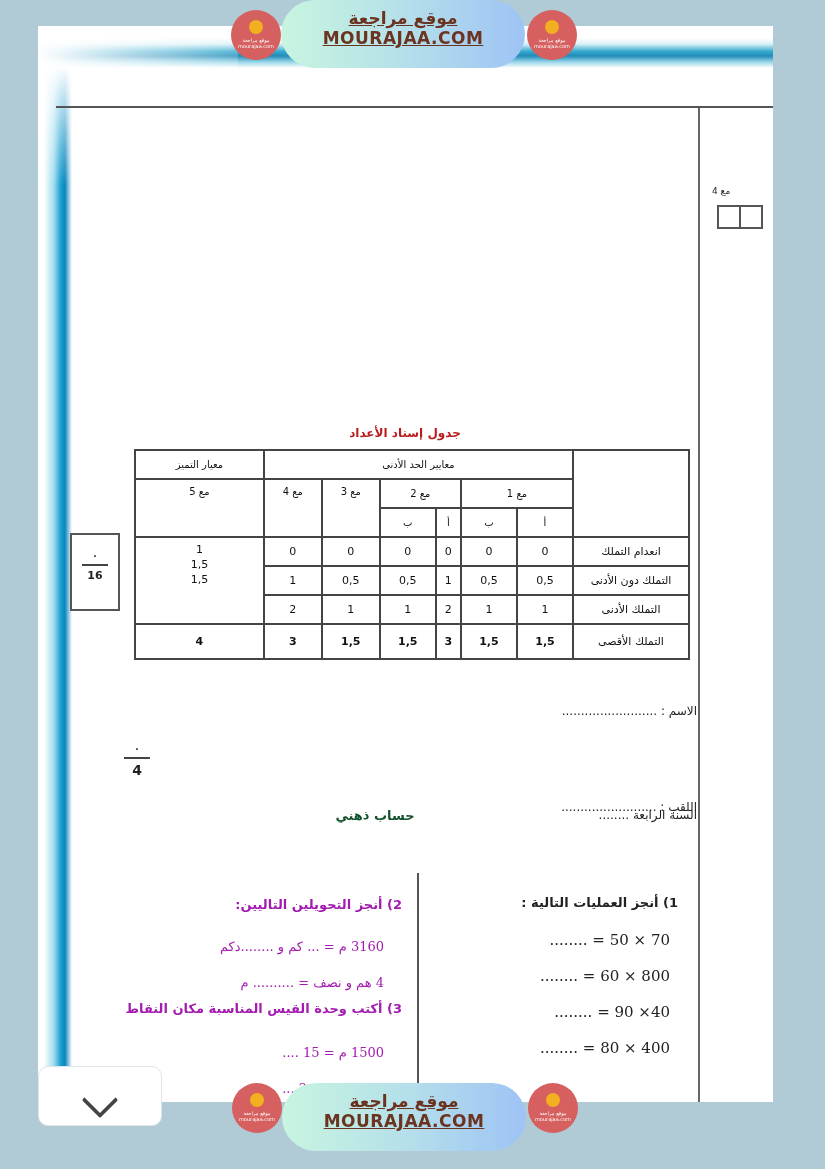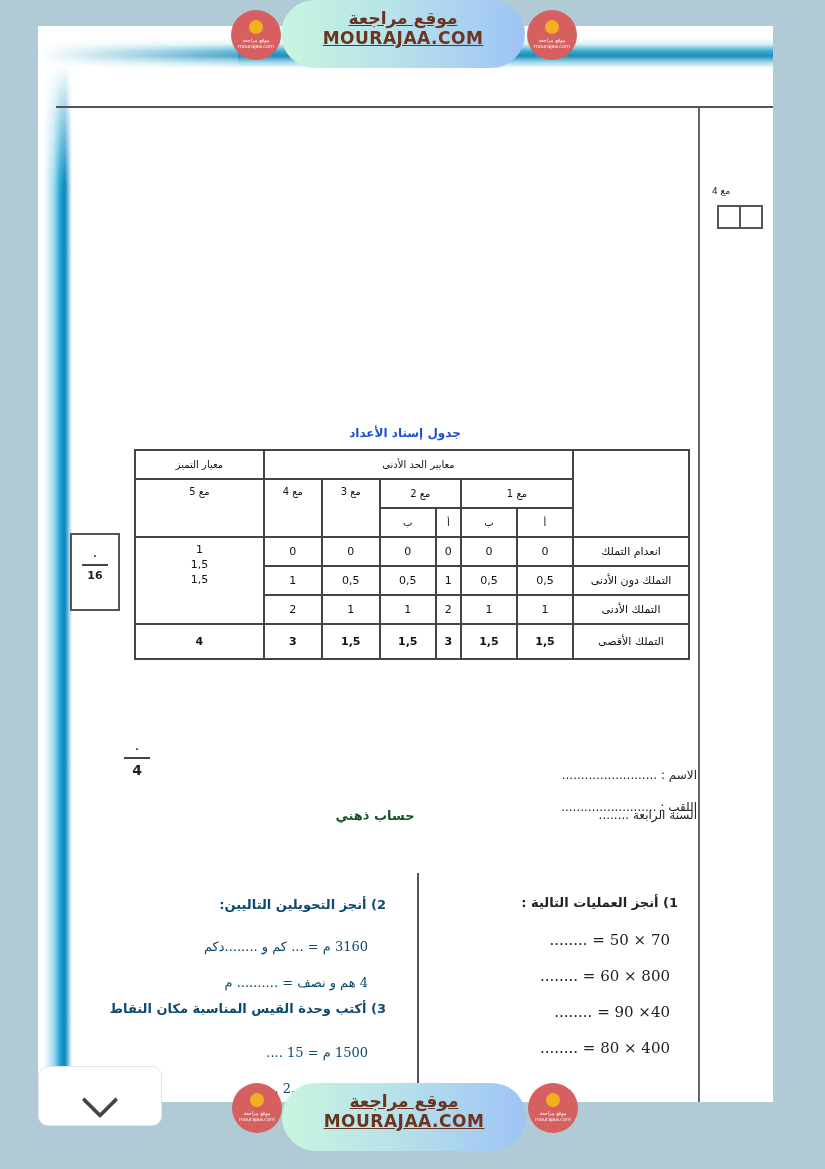--- a/index.html
+++ b/index.html
@@ -30,21 +30,21 @@
     background:linear-gradient(180deg,#ffffff 0%,rgba(255,255,255,0) 100%);
   }
   .hline-top { position:absolute; left:18px; top:80px; width:717px; height:2px; background:#555; }
   .vline-right { position:absolute; left:660px; top:82px; width:2px; height:1000px; background:#666; }
 
   .grade-box-label { position:absolute; left:712px; top:186px; font-size:9px; color:#222; }
   .grade-box { position:absolute; left:717px; top:205px; width:46px; height:24px; border:2px solid #555; box-sizing:border-box; display:flex; }
   .grade-box .cell { flex:1; border-right:2px solid #555; }
   .grade-box .cell:last-child { border-right:none; }
 
-  .table-title { position:absolute; left:340px; top:426px; width:130px; text-align:center; font-size:12px; font-weight:bold; color:#1d4ed8; direction:rtl; }
+  .table-title { position:absolute; left:340px; top:426px; width:130px; text-align:center; font-size:12px; font-weight:bold; color:#b91c1c; direction:rtl; }
 
   table.grid {
     position:absolute; left:134px; top:449px; width:556px; border-collapse:collapse;
     font-size:11px; color:#111; direction:rtl;
   }
   table.grid td { border:2px solid #444; text-align:center; padding:0; height:27px; }
   table.grid td.lbl { width:114px; font-size:11px; }
   table.grid td.hdr { font-size:10px;text-align:center; }
   table.grid td.bold { font-weight:bold; }
 
@@ -54,21 +54,21 @@
   .frac .bar { display:block; height:2px; background:#444; margin:3px 2px; }
   .frac .den { display:block; }
 
   .field { position:absolute; right:128px; font-size:12px; color:#222; direction:rtl; white-space:nowrap; }
   .section-title { position:absolute; left:330px; top:808px; width:90px; text-align:center; font-size:13px; font-weight:bold; color:#14532d; direction:rtl; }
   .vline-mid { position:absolute; left:417px; top:873px; width:2px; height:210px; background:#555; }
 
   .col-right { position:absolute; left:468px; top:895px; width:210px; direction:rtl; font-size:15px; color:#222; }
   .col-right .q-title { font-size:13px; font-weight:bold; margin-bottom:12px; }
   .col-right .op { height:36px; line-height:36px; text-align:right; padding-right:8px; font-family:"DejaVu Serif", serif; }
-  .col-left { position:absolute; left:104px; top:897px; width:282px; direction:rtl; font-size:13px; color:#0c4a6e; }
+  .col-left { position:absolute; left:120px; top:897px; width:282px; direction:rtl; font-size:13px; color:#a21caf; }
   .col-left .q-title { font-size:13px; font-weight:bold; height:32px; }
   .col-left .line { height:36px; line-height:36px; text-align:right; padding-right:18px; font-family:"DejaVu Serif", serif; }
 
   .nav-card { position:absolute; left:38px; top:1066px; width:124px; height:60px; background:#ffffff; border-radius:10px; border:1px solid #dde4ea; box-sizing:border-box; }
   .chev { position:absolute; left:48px; top:20px; width:22px; height:22px; border-left:4px solid #444; border-bottom:4px solid #444; transform:rotate(-45deg); border-radius:2px; }
   .wm-pill {
     position:absolute; width:244px; height:68px; border-radius:34px;
     background:linear-gradient(90deg,#c8f5e0 0%,#b5e0ea 50%,#9ec3f5 100%);
     text-align:center; color:#6b3420; font-weight:bold;
   }
@@ -173,21 +173,21 @@
     <span class="den">16</span>
   </div>
 </div>
 
 <div class="frac" style="left:122px;top:744px;">
   <span class="num">·</span>
   <span class="bar"></span>
   <span class="den" style="font-size:14px;">4</span>
 </div>
 
-<div class="field" style="top:768px;text-align:right;">الاسم : .........................</div>
+<div class="field" style="top:704px;text-align:right;">الاسم : .........................</div>
 <div class="field" style="top:800px;">اللقب : .........................</div>
 <div class="field" style="top:808px;">السنة الرابعة ........</div>
 
 <div class="section-title">حساب ذهني</div>
 
 <div class="vline-mid"></div>
 
 <div class="col-right">
   <div class="q-title">1)  أنجز العمليات التالية :</div>
   <div class="op">70 × 50 = ........</div>

